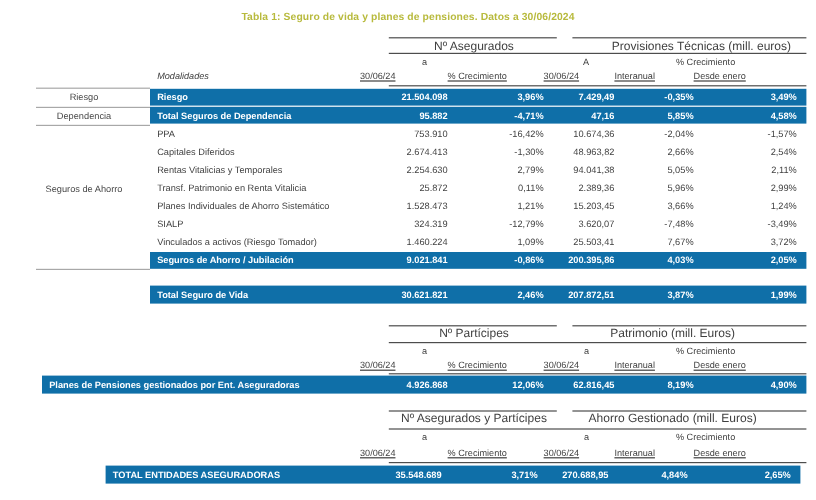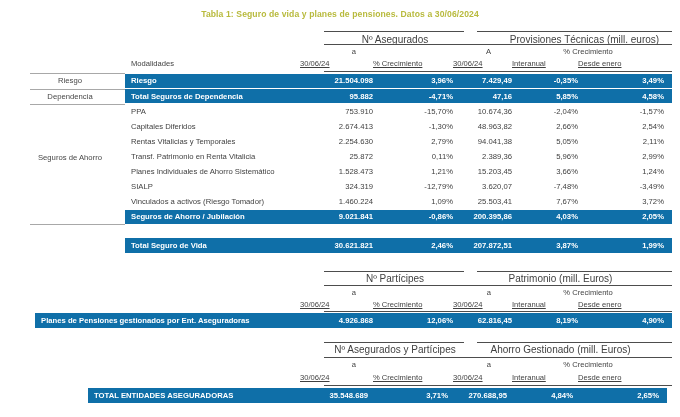--- a/index.html
+++ b/index.html
@@ -10,21 +10,21 @@
   .rule{position:absolute;height:1px;background:#4d4d4d;}
   .gline{position:absolute;height:1px;background:#a8a8a8;left:30px;width:95px;}
   .ghead{position:absolute;text-align:center;font-size:10px;color:#3f3f3f;}
   .hgrid{position:absolute;left:300px;width:364px;display:grid;
          grid-template-columns:73px 80px 59px 66px 86px;font-size:7.6px;color:#3f3f3f;}
   .suba .a1{grid-column:1;text-align:right;padding-right:17px;}
   .suba .a2{grid-column:3;text-align:right;padding-right:21px;}
   .suba .g45{grid-column:4/6;text-align:center;}
   .subb div{text-decoration:underline;}
   .subb .c5{padding-right:7px;}
-  .modalidades{position:absolute;left:131px;top:59px;font-size:7.6px;}
+  .modalidades{position:absolute;left:131px;top:59px;font-size:7.6px;font-style:italic;}
   .gutter-label{position:absolute;left:18px;width:104px;text-align:center;
                 font-size:7.7px;color:#474747;}
   .bar{position:absolute;left:125px;display:grid;
        grid-template-columns:175px 73px 80px 59px 66px 86px;
        align-items:center;padding-right:8px;font-size:7.7px;box-sizing:content-box;}
   .bar .lbl{text-align:left;padding-left:6px;white-space:nowrap;}
   .bar .num{text-align:right;white-space:nowrap;}
   .bar.blue{background:#0f6fa8;color:#ffffff;font-weight:700;}
   .bar.s2{left:35px;grid-template-columns:265px 73px 80px 59px 66px 86px;}
   .bar.s3{left:88px;grid-template-columns:207px 73px 80px 59px 66px 86px;}
@@ -77,21 +77,21 @@
     <div class="lbl">Total Seguros de Dependencia</div>
     <div class="num">95.882</div>
     <div class="num">-4,71%</div>
     <div class="num">47,16</div>
     <div class="num">5,85%</div>
     <div class="num">4,58%</div>
   </div>
   <div class="bar" style="top:104px;height:15px;">
     <div class="lbl">PPA</div>
     <div class="num">753.910</div>
-    <div class="num">-15,70%</div>
+    <div class="num">-16,42%</div>
     <div class="num">10.674,36</div>
     <div class="num">-2,04%</div>
     <div class="num">-1,57%</div>
   </div>
   <div class="bar" style="top:119px;height:15px;">
     <div class="lbl">Capitales Diferidos</div>
     <div class="num">2.674.413</div>
     <div class="num">-1,30%</div>
     <div class="num">48.963,82</div>
     <div class="num">2,66%</div>

